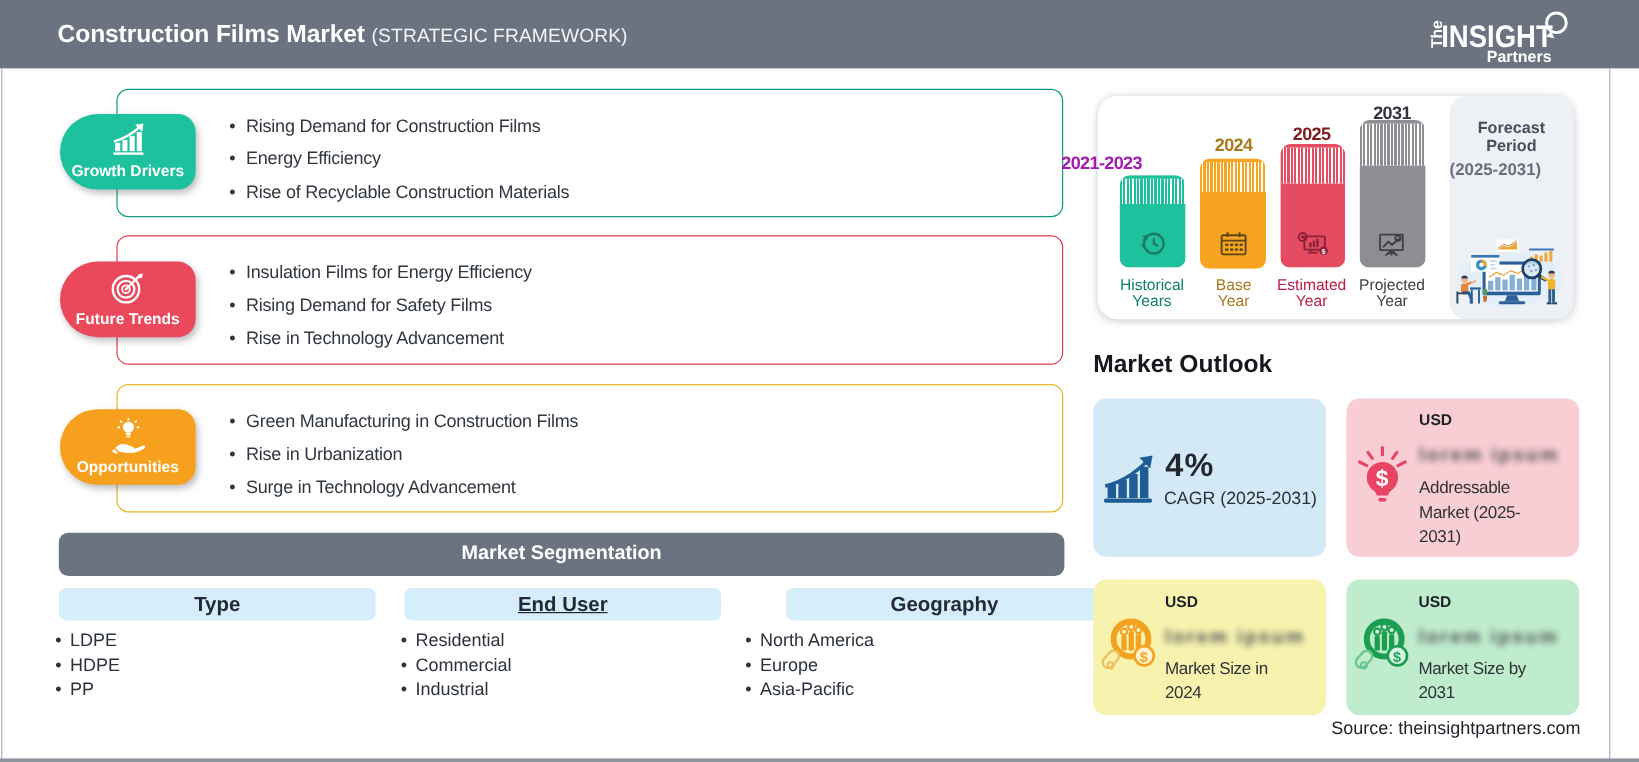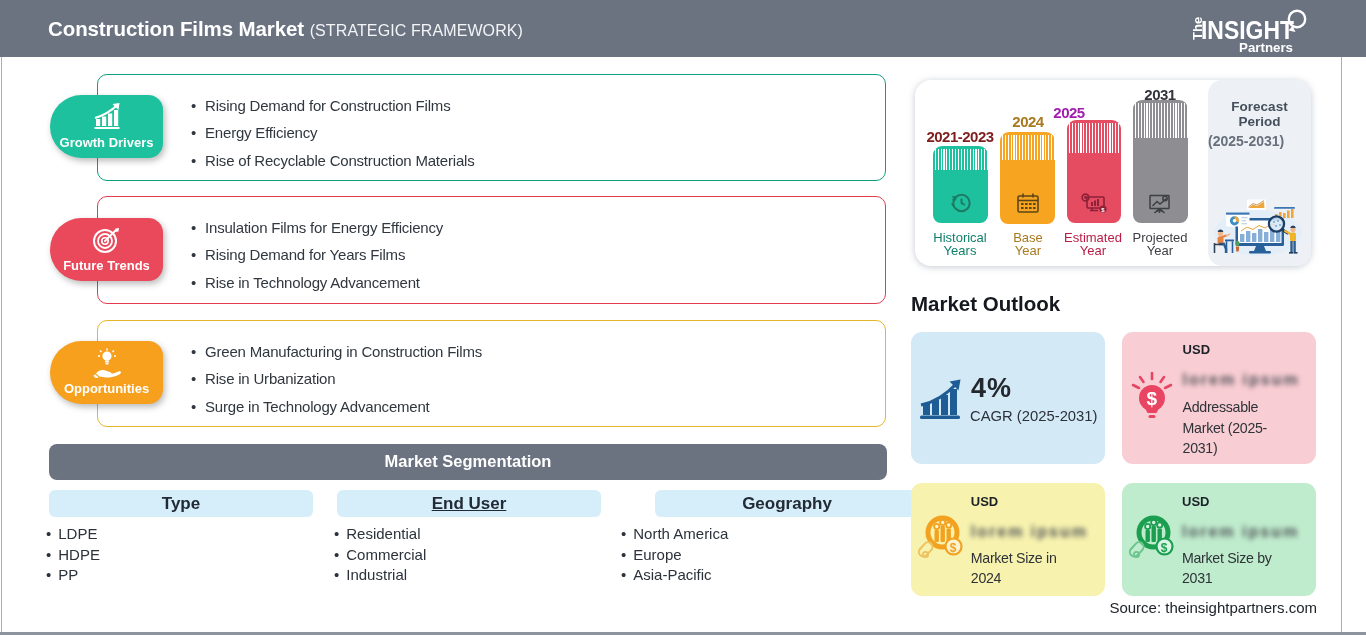--- a/index.html
+++ b/index.html
@@ -96,21 +96,21 @@
       </g>
       <path d="M5 16 C 12 14, 20 10, 28 2.5" stroke="#fff" stroke-width="2.2" fill="none"></path>
       <path d="M28.5 8 L29.5 1 L22.5 2 Z" fill="#fff"></path>
     </svg>
     <div class="lbl">Growth Drivers</div>
   </div>
 
   <div class="abs box" style="top:196px; height:108px; border:1.2px solid #e23c50;">
     <ul>
       <li>Insulation Films for Energy Efficiency</li>
-      <li>Rising Demand for Years Films</li>
+      <li>Rising Demand for Safety Films</li>
       <li>Rise in Technology Advancement</li>
     </ul>
   </div>
   <div class="abs blob" style="top:218px; background:#e9495b;">
     <svg width="34" height="30" viewBox="0 0 34 30">
       <circle cx="15" cy="16" r="11" fill="none" stroke="#fff" stroke-width="2"></circle>
       <circle cx="15" cy="16" r="7" fill="none" stroke="#fff" stroke-width="1.8"></circle>
       <circle cx="15" cy="16" r="3.2" fill="none" stroke="#fff" stroke-width="1.6"></circle>
       <circle cx="15" cy="16" r="1" fill="#fff"></circle>
       <path d="M15 16 L26 5" stroke="#fff" stroke-width="1.8"></path>
@@ -157,21 +157,21 @@
   </ul>
   <ul class="abs collist" style="left:621px;">
     <li>North America</li>
       <li>Europe</li>
       <li>Asia-Pacific</li>
   </ul>
 
   <div class="abs" id="card"></div>
   <div class="abs" id="fpanel"></div>
 
-  <div class="abs yr" style="left:915px; top:128.6px; color:#7f1d1d;">2021-2023</div>
+  <div class="abs yr" style="left:873px; top:128.6px; color:#a21caf;">2021-2023</div>
   <div class="abs bar" style="left:933px; top:145.7px; width:55px; height:77.6px;">
     <div class="stripes" style="height:24px; border-color:#1ec19e; background:repeating-linear-gradient(90deg,#1ec19e 0 1.8px,#fff 1.8px 2.9px);"></div>
     <div class="barsolid" style="height:53.6px; background:#1ec19e;"></div>
   </div>
   <svg class="abs" style="left:948px; top:192px;" width="25" height="22" viewBox="0 0 25 22">
     <g stroke="#1f7a64" stroke-width="2" fill="none">
       <circle cx="13.5" cy="11" r="8.2"></circle>
       <path d="M13.5 6.5 V11 L17 13"></path>
       <path d="M5 14 A 8.5 8.5 0 0 1 5.2 7.5" stroke-dasharray="3 2.5"></path>
     </g>
@@ -196,21 +196,21 @@
         <rect x="13" y="11" width="2.6" height="2"></rect>
         <rect x="17" y="11" width="2.6" height="2"></rect>
       <rect x="5" y="15" width="2.6" height="2"></rect>
         <rect x="9" y="15" width="2.6" height="2"></rect>
         <rect x="13" y="15" width="2.6" height="2"></rect>
         <rect x="17" y="15" width="2.6" height="2"></rect>
     </g>
   </svg>
   <div class="abs barlbl" style="left:983px; color:#a8791e;">Base<br>Year</div>
 
-  <div class="abs yr" style="left:1024px; top:104.6px; color:#a21caf;">2025</div>
+  <div class="abs yr" style="left:1048px; top:104.6px; color:#7f1d1d;">2025</div>
   <div class="abs bar" style="left:1067px; top:119.7px; width:54px; height:103.6px;">
     <div class="stripes" style="height:33px; border-color:#e54b61; background:repeating-linear-gradient(90deg,#e54b61 0 1.8px,#fff 1.8px 2.9px);"></div>
     <div class="barsolid" style="height:70.6px; background:#e54b61;"></div>
   </div>
   <svg class="abs" style="left:1080px; top:192px;" width="28" height="23" viewBox="0 0 28 23">
     <g stroke="#8c2138" stroke-width="1.6" fill="none">
       <rect x="7" y="5" width="17" height="11" rx="1"></rect>
       <path d="M12 16 V18 M10 18.5 H18"></path>
       <circle cx="5.5" cy="5.5" r="3.4"></circle>
     </g>

